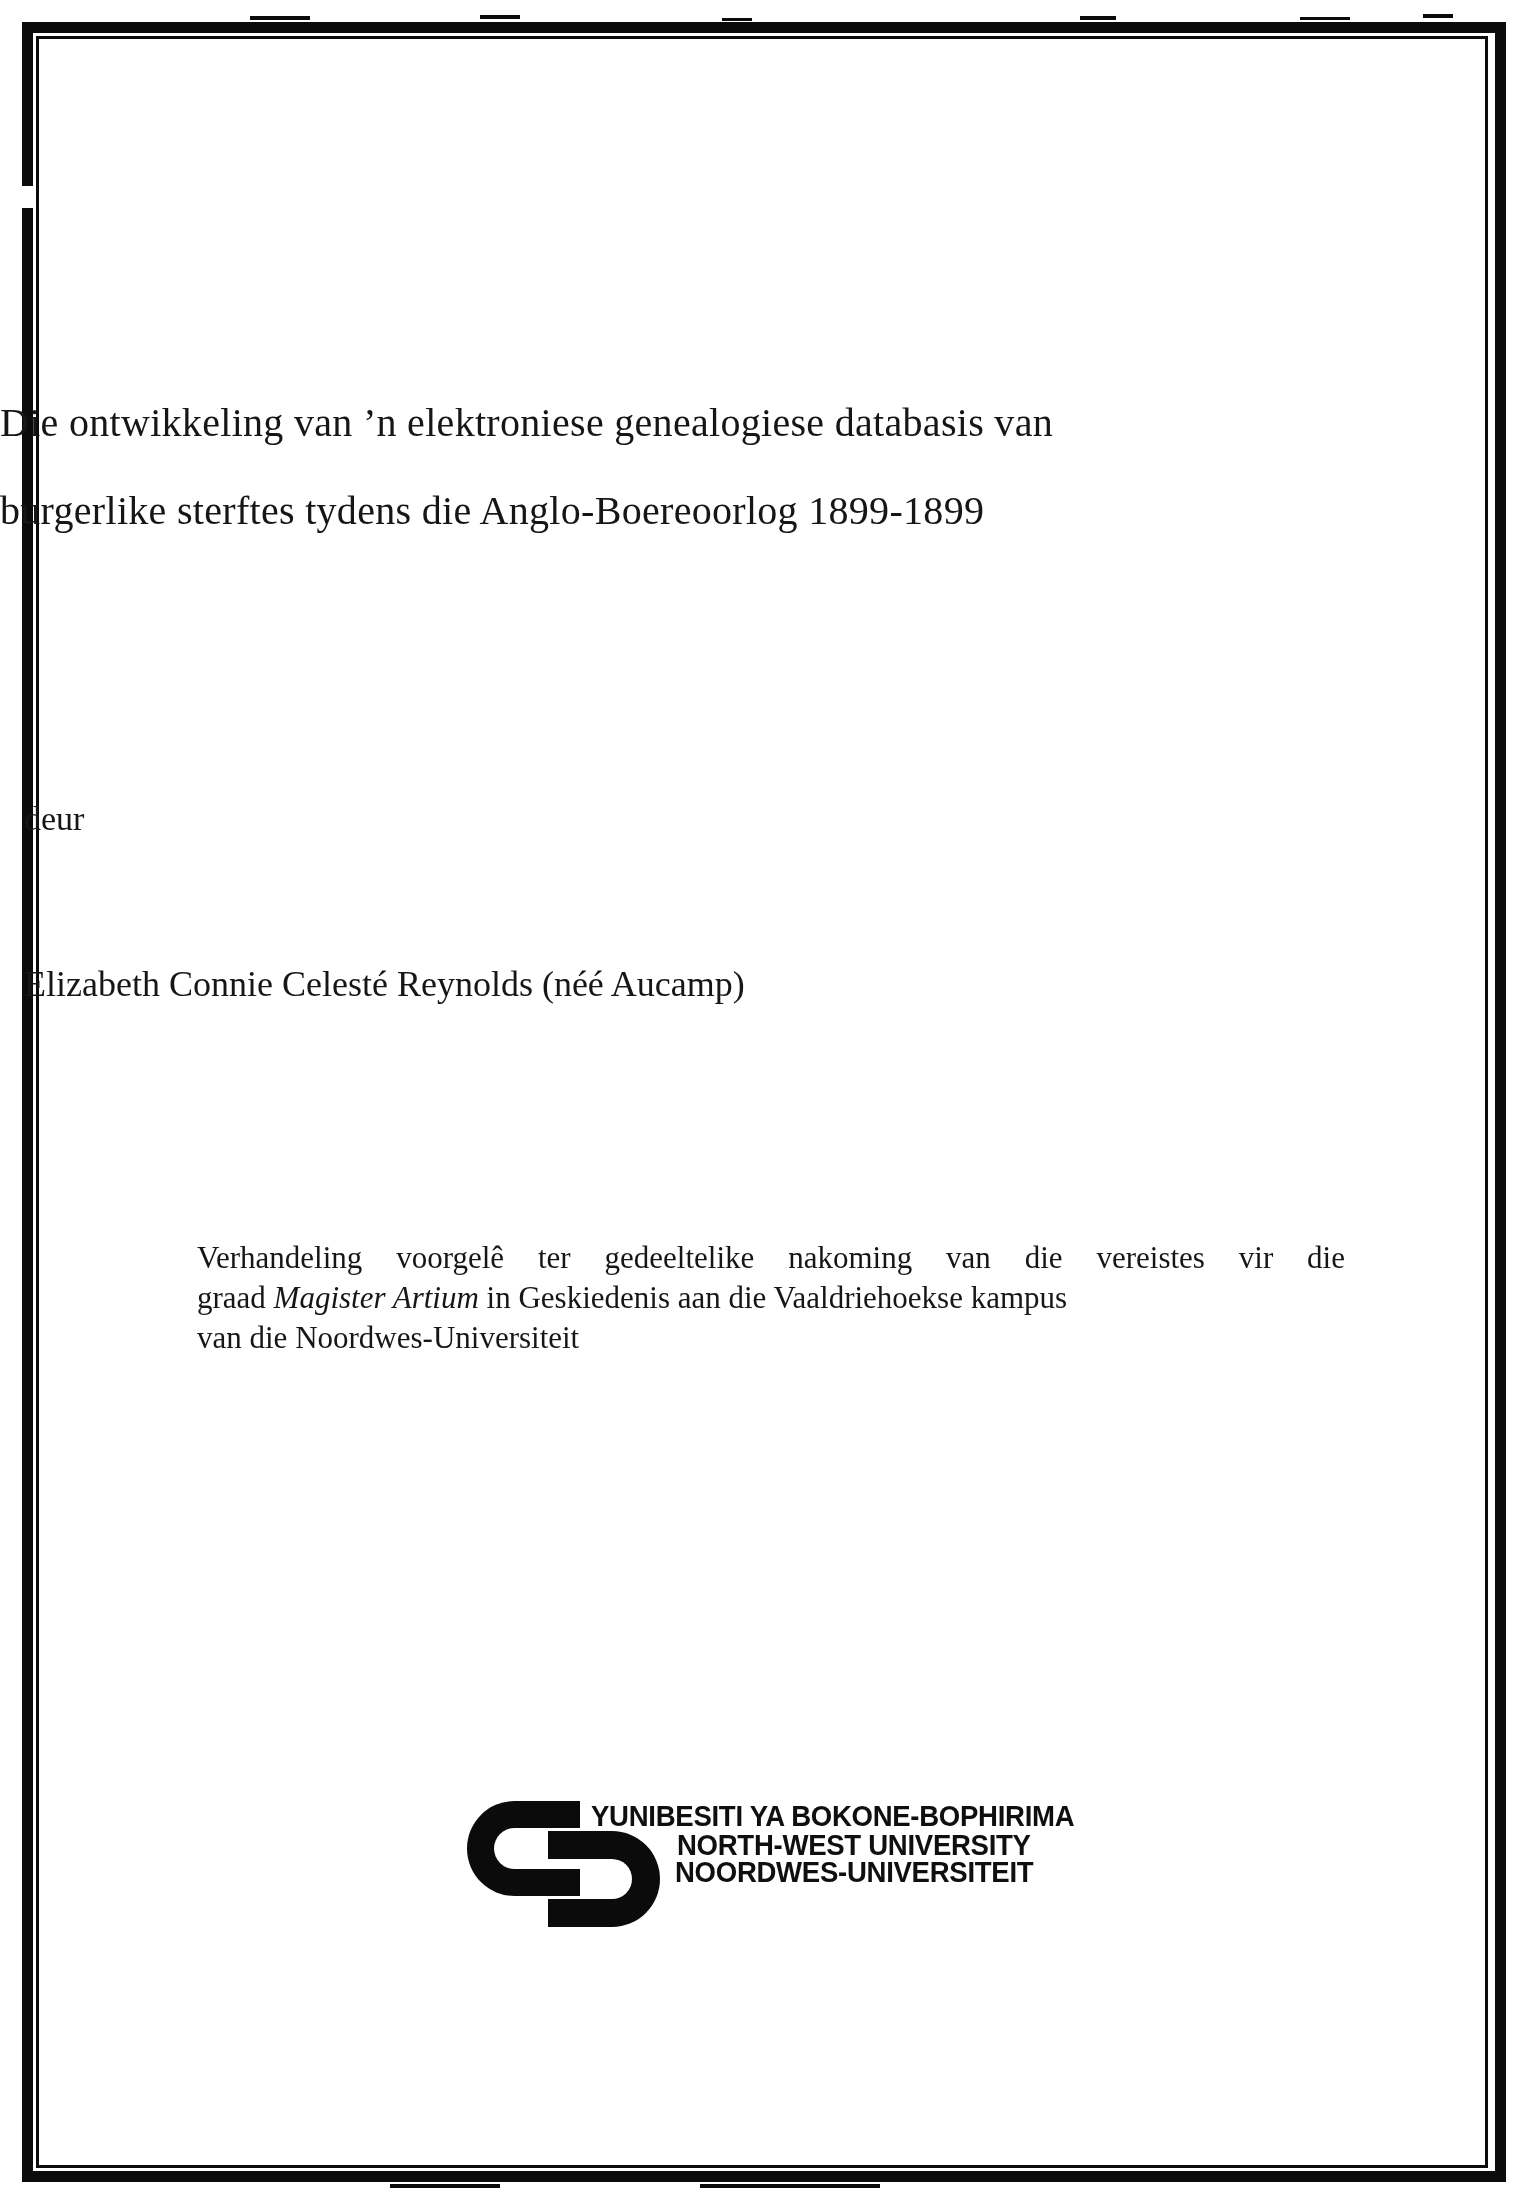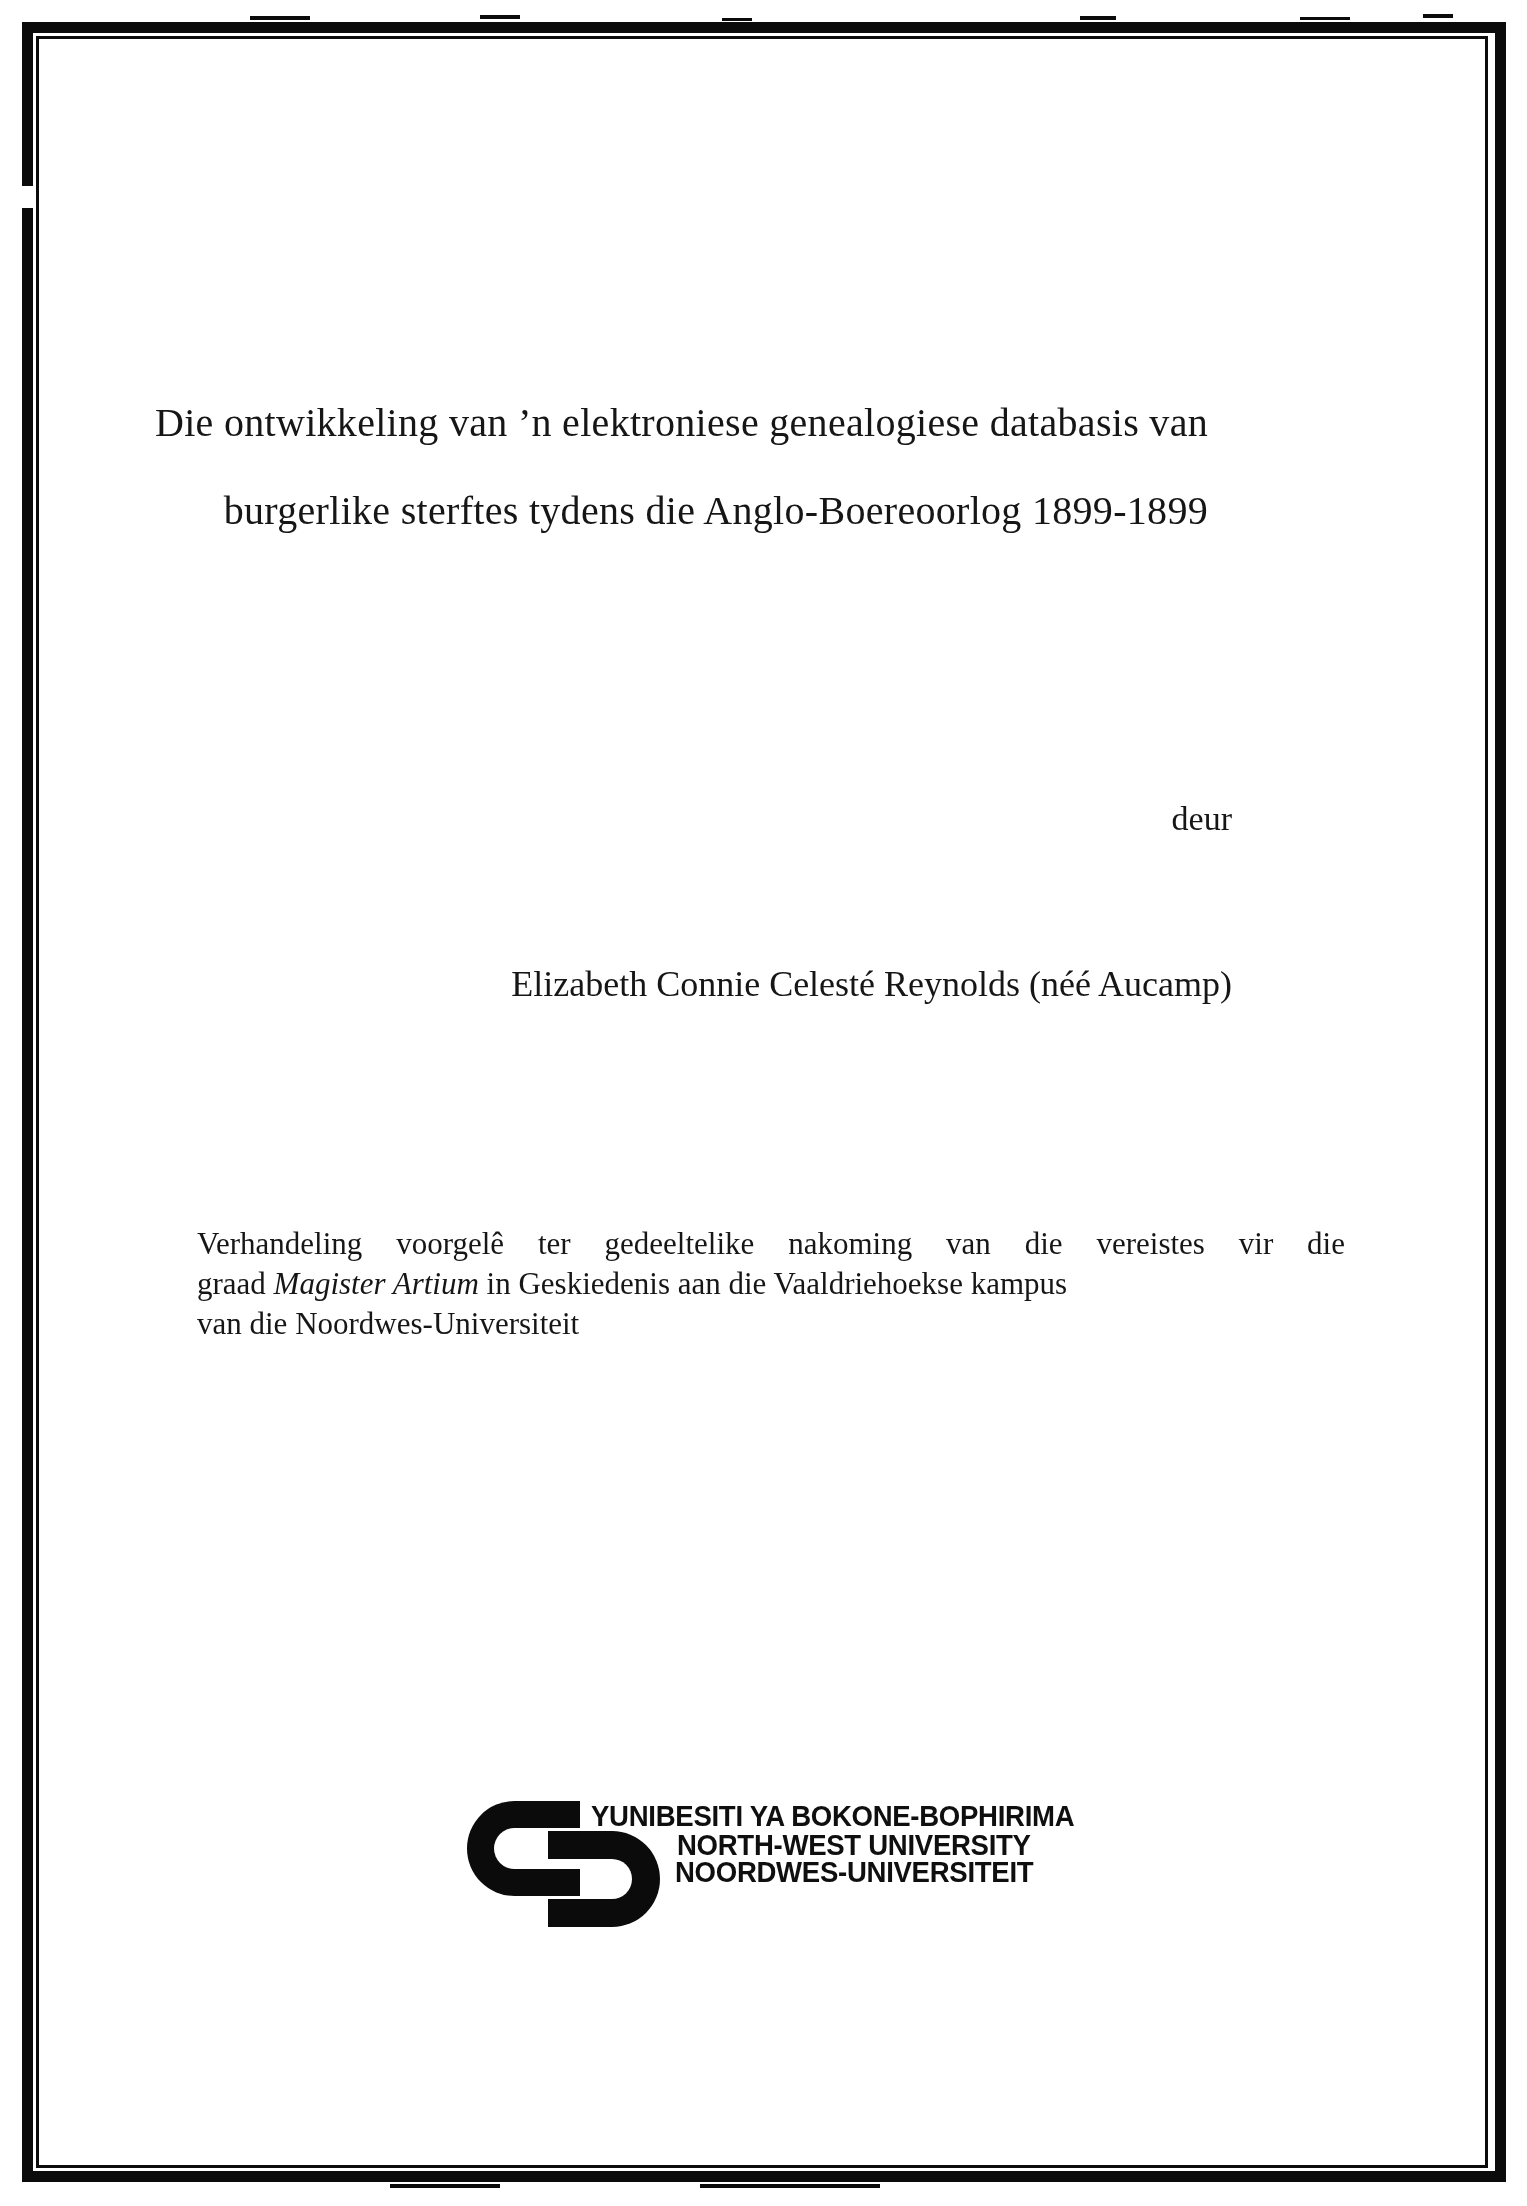--- a/index.html
+++ b/index.html
@@ -30,38 +30,39 @@
     width: 1452px; height: 2132px;
     border: 3px solid #0b0b0b;
     box-sizing: border-box;
   }
   .speck { position: absolute; background: #0b0b0b; }
   .notch { position: absolute; background: #ffffff; }
   
   .center-line {
     position: absolute;
     left: 0; width: 1208px;
-    text-align: right;
+    text-align: left;
     white-space: nowrap;
   }
   .title-line { font-size: 40px; letter-spacing: 0.3px; }
   #title-line-1 { top: 399px; }
   #title-line-2 { top: 487px; }
   #byline { top: 800px; font-size: 34px; margin-left: 24px; }
   #author { top: 963px; font-size: 36px; padding-left: 24px; }
   #statement {
     position: absolute;
     left: 197px; top: 1224px;
     width: 1148px;
     font-size: 31px;
     line-height: 40px;
   }
   #statement .justified {
     text-align: justify;
     text-align-last: justify;
+    margin-top: 14px;
   }
   #statement .ital { font-style: italic; }
   #supervisor-block {
     position: absolute;
     left: 197px; top: 1658px;
     font-size: 33px;
     line-height: 45px;
     white-space: nowrap;
   }
   

